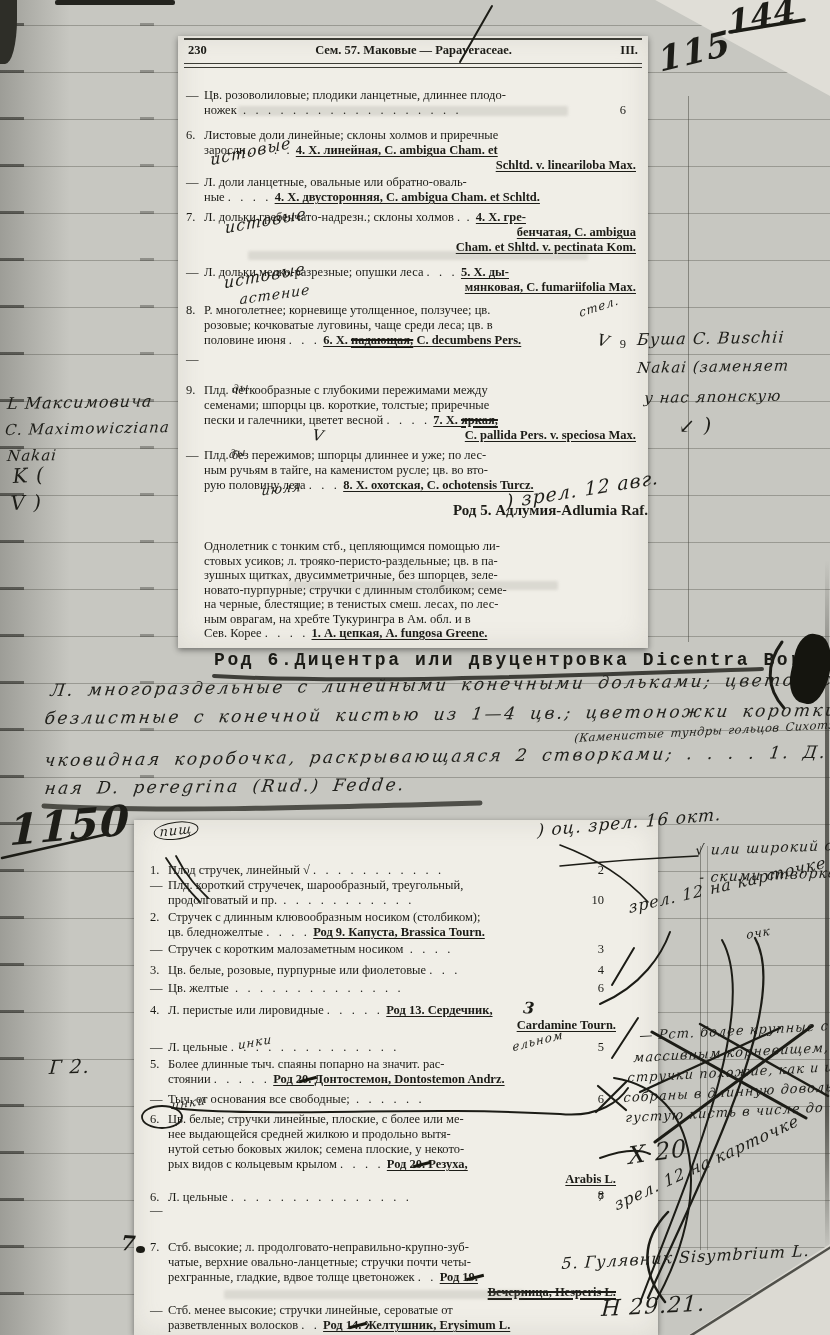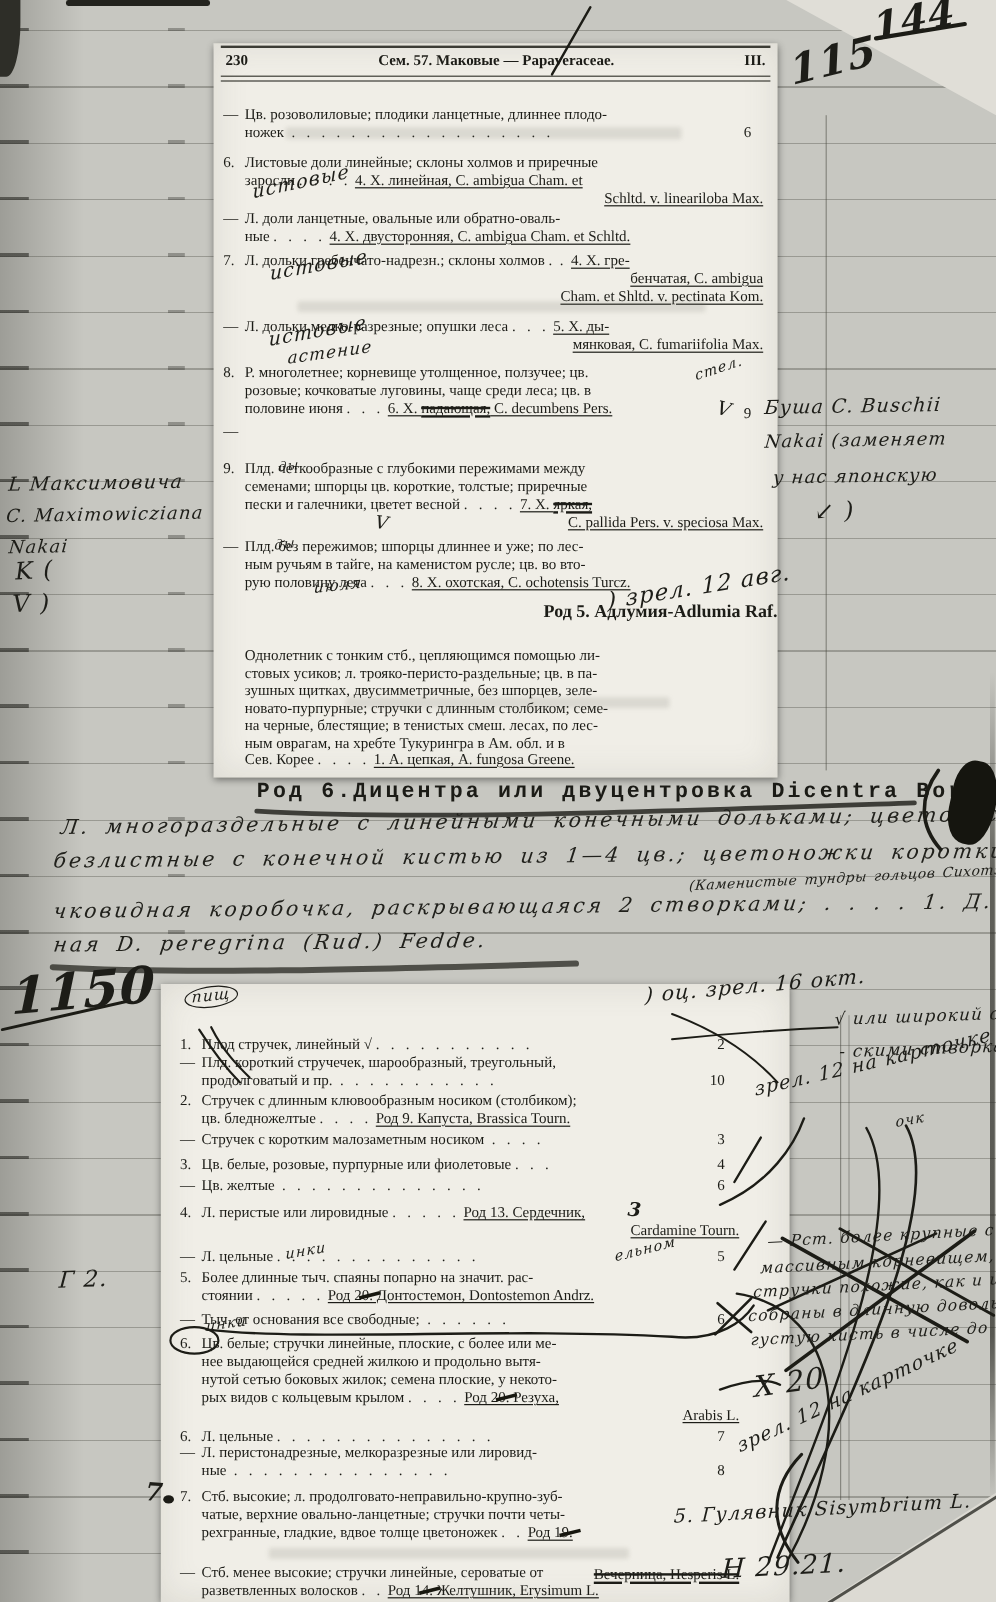--- a/index.html
+++ b/index.html
@@ -42,25 +42,25 @@
   .p1rule_top{position:absolute;top:2px;left:6px;right:6px;height:1.5px;background:#3c3c35;}
   .p1head{position:absolute;top:7px;left:10px;right:10px;display:flex;font-size:12.5px;font-weight:bold;}
   .p1head .t{flex:1;text-align:center;}
   .p1rule_dbl{position:absolute;top:27px;left:6px;right:6px;height:3px;
      border-top:1.5px solid #3c3c35;border-bottom:1px solid #3c3c35;}
   .entry{position:absolute;box-sizing:border-box;font-size:12.5px;line-height:15px;}
   .p1e{left:6px;width:452px;padding-left:20px;}
   .p2e{left:14px;width:468px;padding-left:20px;}
   .lead{position:absolute;left:2px;top:0;}
   .body{white-space:pre-wrap;margin-top:40px;}
-  .ref{font-weight:normal;text-decoration:underline;text-underline-offset:2px;text-decoration-thickness:1.2px;}
+  .ref{font-weight:bold;text-decoration:underline;text-underline-offset:2px;text-decoration-thickness:1.2px;}
   .ref2{display:block;text-align:right;white-space:pre-wrap;}
   .num{position:absolute;right:10px;bottom:0;font-size:12.5px;}
   .p2e .num{right:12px;}
-  .struck{text-decoration:underline line-through;text-decoration-thickness:1.6px;margin-top:20px;}
+  .struck{text-decoration:underline line-through;text-decoration-thickness:1.6px;}
   .p1gen{position:absolute;top:466px;left:0;right:0;text-align:right;font-size:15px;font-weight:bold;}
   .p1para{position:absolute;left:6px;top:503px;width:452px;padding-left:20px;box-sizing:border-box;
           font-size:12.5px;line-height:14.5px;}
   .p2head{position:absolute;top:13px;left:0;right:0;text-align:center;font-size:14px;font-weight:bold;}
   .hatch{position:relative;display:inline-block;}
   .hatch::before,.hatch::after{content:"";position:absolute;top:-3px;bottom:-2px;width:3px;background:#14140f;transform:rotate(20deg);}
   .hatch::before{left:3px}.hatch::after{left:10px}
   .scrib{position:relative;}
   .scrib::after{content:"";position:absolute;left:26px;width:18px;top:42%;height:2.5px;background:#17170f;transform:rotate(-14deg);}
   .ghost{position:absolute;background:rgba(110,110,98,.17);filter:blur(1.6px);border-radius:2px;}
@@ -209,22 +209,21 @@
   <div class="entry p2e" style="top:292px">
     <span class="lead">6.</span><span class="body">Цв. белые; стручки линейные, плоские, с более или ме-
 нее выдающейся средней жилкою и продольно вытя-
 нутой сетью боковых жилок; семена плоские, у некото-
 рых видов с кольцевым крылом .   .   .   .  </span><b class="ref scrib">Род 20. Резуха,</b><b class="ref ref2">Arabis L.</b>
   </div>
   <div class="entry p2e" style="top:370px">
     <span class="lead">6.</span><span class="body">Л. цельные .   .   .   .   .   .   .   .   .   .   .   .   .   .   .</span><span class="num">7</span>
   </div>
   <div class="entry p2e" style="top:383px">
-    <span class="lead">—</span><span class="body">Л. перистонадрезные, мелкоразрезные или лировид-
-ные  .   .   .   .   .   .   .   .   .   .   .   .   .   .   .</span><span class="num">8</span>
+    <span class="lead">—</span><span class="num">8</span>
   </div>
   <div class="entry p2e" style="top:420px">
     <span class="lead">7.</span><span class="body">Стб. высокие; л. продолговато-неправильно-крупно-зуб-
 чатые, верхние овально-ланцетные; стручки почти четы-
 рехгранные, гладкие, вдвое толще цветоножек .   .  </span><b class="ref scrib">Род 19.</b><b class="ref ref2 struck">Вечерница, Hesperis L.</b>
   </div>
   <div class="entry p2e" style="top:483px">
     <span class="lead">—</span><span class="body">Стб. менее высокие; стручки линейные, сероватые от
 разветвленных волосков .   .  </span><b class="ref scrib">Род 14. Желтушник, Erysimum L.</b>
   </div>

